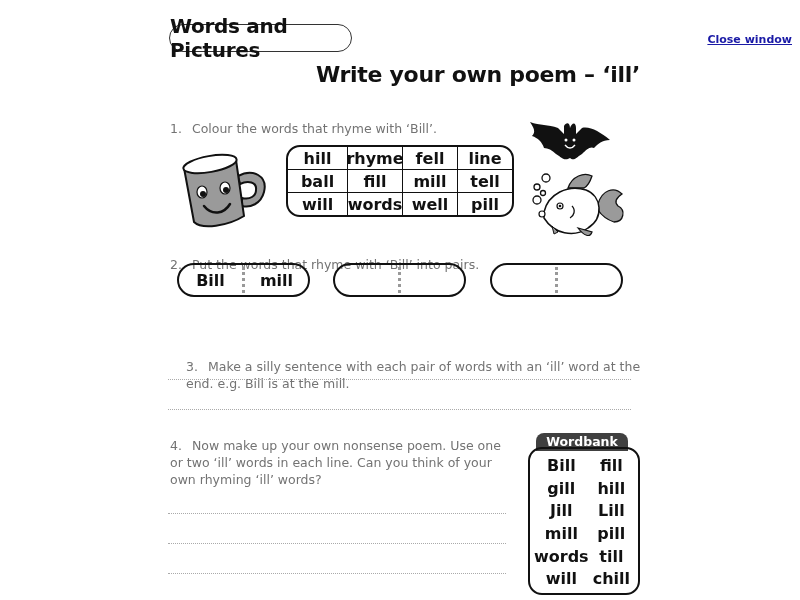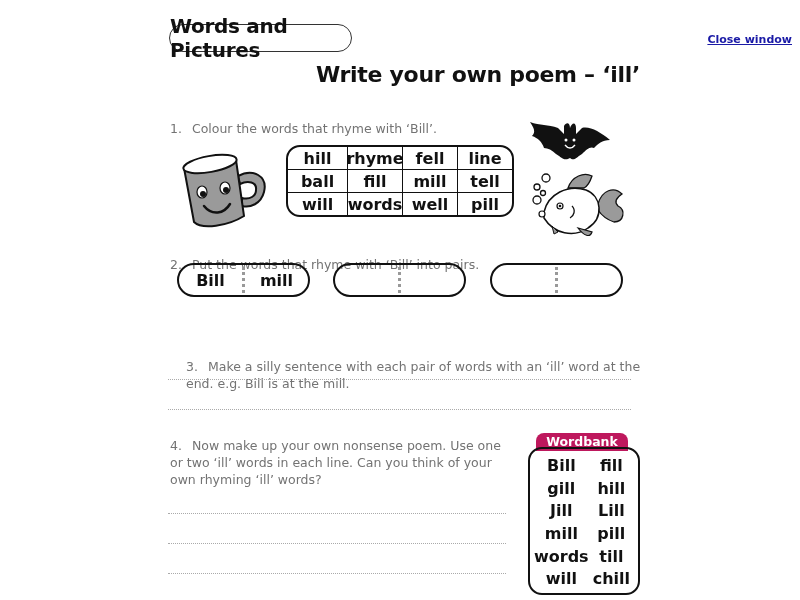--- a/index.html
+++ b/index.html
@@ -20,21 +20,21 @@
   .word-grid { display:grid; grid-template-columns: 60px 55px 55px 54px; grid-template-rows: 23px 23px 22px; width:100%; height:100%; }
   .word-cell { display:flex; align-items:center; justify-content:center; font-weight:bold; font-size:16px;
                border-right:1.5px solid #111; border-bottom:1.5px solid #111; box-sizing:border-box; cursor:pointer; }
   .word-cell.last-col { border-right:none; }
   .word-cell.last-row { border-bottom:none; }
   .pair-box { position:absolute; top:263px; width:133px; height:34px; border:2px solid #111; border-radius:18px;
               box-sizing:border-box; display:flex; align-items:center; cursor:text; }
   .pair-half { flex:1; text-align:center; font-weight:bold; font-size:16px; }
   .pair-sep { width:0; height:26px; border-left:3px dotted #999; }
   .dotline { position:absolute; height:0; border-top:1.5px dotted #aaa; cursor:text; }
-  .wordbank-tab { position:absolute; left:536px; top:433px; width:92px; height:18px; background:#be185d; color:#fff;
+  .wordbank-tab { position:absolute; left:536px; top:433px; width:92px; height:18px; background:#404040; color:#fff;
                   border-radius:8px 8px 0 0; font-weight:bold; font-size:12.5px; text-align:center; line-height:18px; }
   .wordbank { position:absolute; left:528px; top:447px; width:112px; height:148px; border:2px solid #111;
               border-radius:14px; box-sizing:border-box; display:grid; grid-template-columns: 1fr 1fr;
               padding:6px 4px 2px 4px; row-gap:0; }
   .wb-word { font-weight:bold; font-size:16px; text-align:center; line-height:22.6px; }
   svg { position:absolute; }
 </style>
 </head>
 <body>
 

